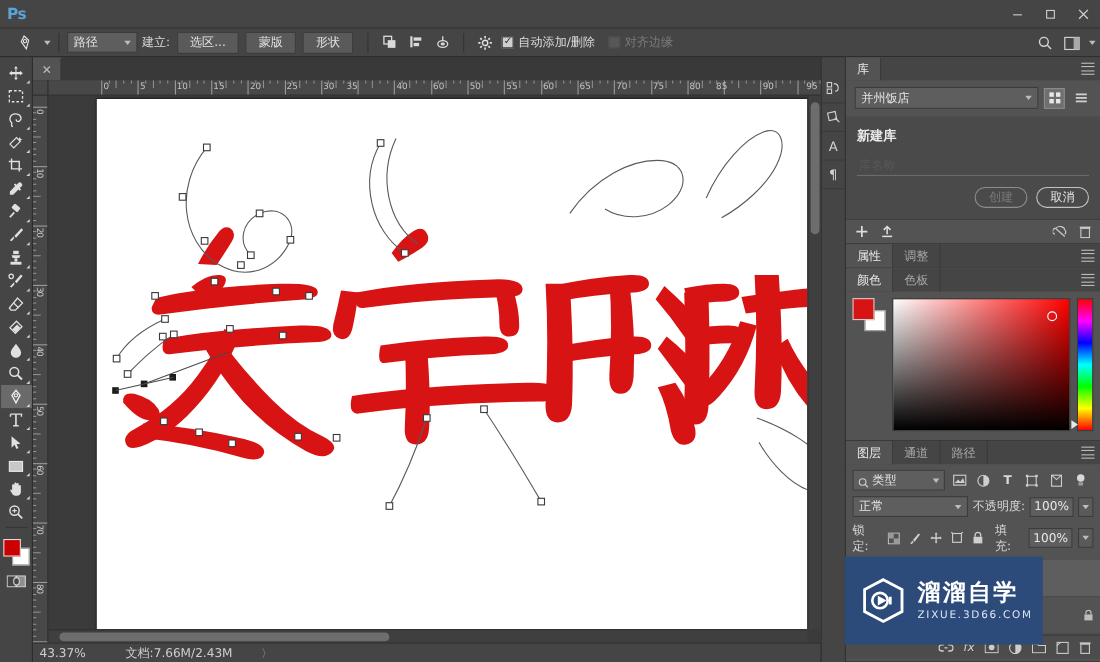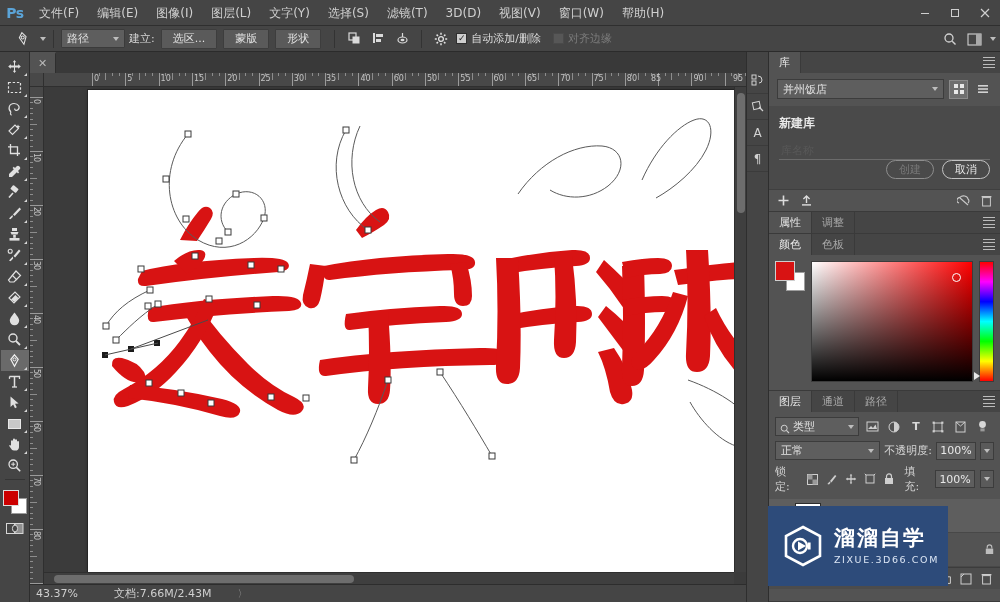--- a/index.html
+++ b/index.html
@@ -160,21 +160,21 @@
     align-items:center; justify-content:space-between; padding:0 5px; color:#e4e4e4; font-size:11px;
   }
   .viewbtn{ width:19px;height:19px;display:flex;align-items:center;justify-content:center;border:1px solid transparent; }
   .viewbtn.sel{ background:#6f6f6f; border-color:#8a8a8a; }
   .newlib{ background:#4a4a4a; margin:7px -8px 0 -8px; padding:9px 10px 10px 10px; }
   .newlib-title{ font-size:12px; color:#e9e9e9; font-weight:bold; }
   .newlib-input{
     margin-top:9px; height:19px; border-bottom:1px solid #6b6b6b; color:#585858;
     font-size:11px; display:flex; align-items:center; padding-left:2px;
   }
-  .newlib-btns{ display:flex; justify-content:flex-end; gap:8px; }
+  .newlib-btns{ display:flex; justify-content:flex-end; gap:8px; margin-top:10px; }
   .pillbtn{
     height:19px; padding:0 12px; border:1px solid #8d8d8d; border-radius:10px;
     display:flex; align-items:center; font-size:11px; color:#777;
   }
   .pillbtn.enabled{ color:#e6e6e6; border-color:#c2c2c2; }
   .lib-footer{
     height:22px; display:flex; align-items:center; padding:0 8px; gap:10px;
     background:#535353; border-top:1px solid #3f3f3f;
   }
   .lib-footer .spacer{ flex:1; }
@@ -250,33 +250,20 @@
 
   svg{ display:block; }
 </style>
 </head>
 <body>
 
 <div class="app">
 
   <div class="menubar">
     <div class="ps-logo">Ps</div>
-    <div class="menu-items">
-      <div class="menu-item">文件(F)</div>
-      <div class="menu-item">编辑(E)</div>
-      <div class="menu-item">图像(I)</div>
-      <div class="menu-item">图层(L)</div>
-      <div class="menu-item">文字(Y)</div>
-      <div class="menu-item">选择(S)</div>
-      <div class="menu-item">滤镜(T)</div>
-      <div class="menu-item">3D(D)</div>
-      <div class="menu-item">视图(V)</div>
-      <div class="menu-item">窗口(W)</div>
-      <div class="menu-item">帮助(H)</div>
-    </div>
     <div class="win-ctrls">
       <div class="win-btn">
         <svg width="10" height="10" viewBox="0 0 10 10">
             <rect x="1" y="5" width="8" height="1" fill="#cfcfcf"></rect>
           </svg>
       </div>
       <div class="win-btn">
         <svg width="10" height="10" viewBox="0 0 10 10">
             <rect x="1.5" y="1.5" width="7" height="7" fill="none" stroke="#cfcfcf" stroke-width="1"></rect>
           </svg>
@@ -571,21 +558,21 @@
             <div class="hr-tick" style="left: 227.82px; height: 7px;"></div>
             <div class="hr-tick" style="left: 234.48px; height: 3px;"></div>
             <div class="hr-tick" style="left: 241.14px; height: 3px;"></div>
             <div class="hr-tick major" style="left: 247.8px;"></div>
             <div class="hr-num" style="left: 249.8px;">30</div>
             <div class="hr-tick" style="left: 254.46px; height: 3px;"></div>
             <div class="hr-tick" style="left: 261.12px; height: 7px;"></div>
             <div class="hr-tick" style="left: 267.78px; height: 3px;"></div>
             <div class="hr-tick" style="left: 274.44px; height: 3px;"></div>
             <div class="hr-tick major" style="left: 281.1px;"></div>
-            <div class="hr-num" style="left: 282px;">35</div>
+            <div class="hr-num" style="left: 271px;">35</div>
             <div class="hr-tick" style="left: 287.76px; height: 3px;"></div>
             <div class="hr-tick" style="left: 294.42px; height: 7px;"></div>
             <div class="hr-tick" style="left: 301.08px; height: 3px;"></div>
             <div class="hr-tick" style="left: 307.74px; height: 3px;"></div>
             <div class="hr-tick major" style="left: 314.4px;"></div>
             <div class="hr-num" style="left: 316.4px;">40</div>
             <div class="hr-tick" style="left: 321.06px; height: 3px;"></div>
             <div class="hr-tick" style="left: 327.72px; height: 7px;"></div>
             <div class="hr-tick" style="left: 334.38px; height: 3px;"></div>
             <div class="hr-tick" style="left: 341.04px; height: 3px;"></div>

